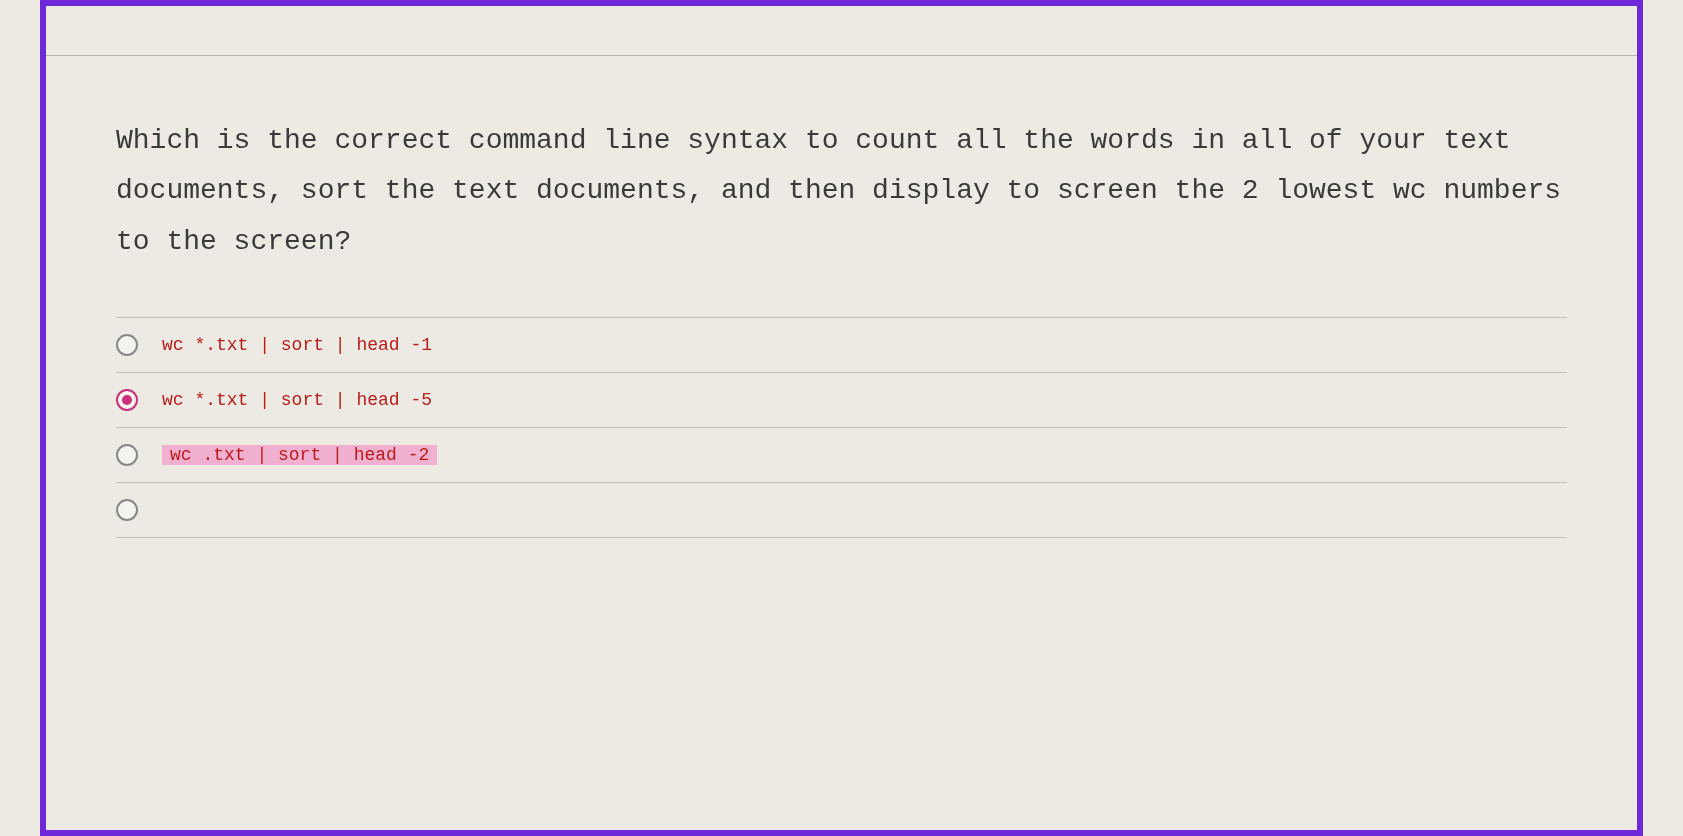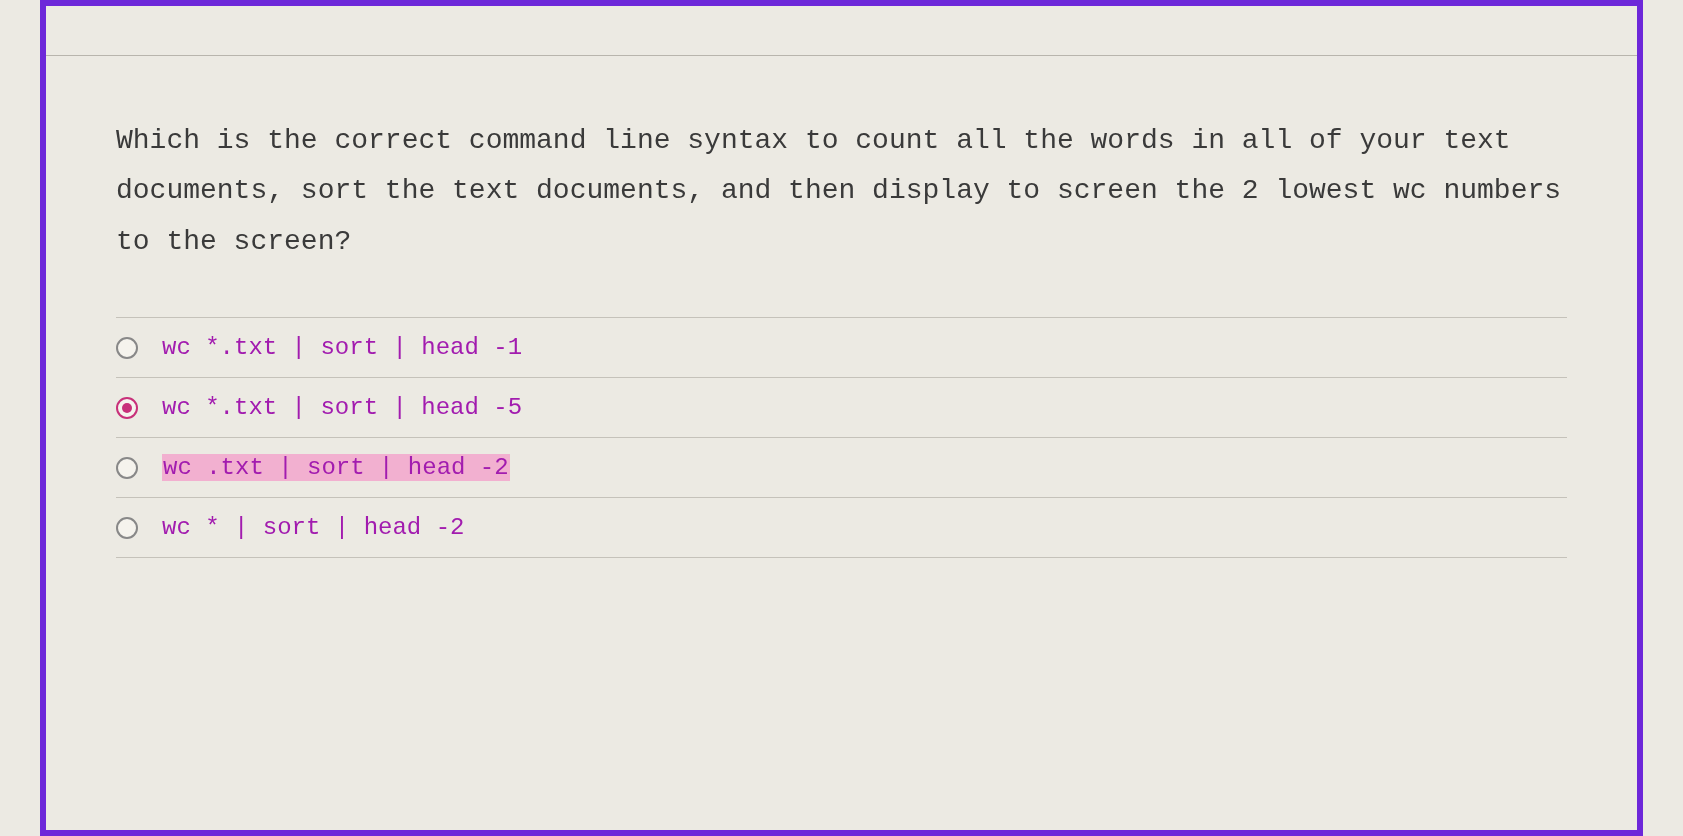--- a/index.html
+++ b/index.html
@@ -63,26 +63,26 @@
       border: 2px solid #c8307a;
     }
     .radio-button.selected::after {
       content: '';
       width: 10px;
       height: 10px;
       border-radius: 50%;
       background: #c8307a;
     }
     .option-label {
-      font-size: 24px;
-      color: #a21caf;
+      font-size: 18px;
+      color: #b91c1c;
     }
     .option-label.highlighted {
       background: #f2b0d0;
-      padding: 0 1px;
+      padding: 0 8px;
     }
   </style>
 </head>
 <body>
 
 <div class="quiz-container">
   <div class="top-section"></div>
   <div class="question-section">
     <p class="question-text">Which is the correct command line syntax to count all the words in all of your text documents, sort the text documents, and then display to screen the 2 lowest wc numbers to the screen?</p>
     <div class="options-container">
@@ -93,17 +93,16 @@
       <div class="option-row">
         <span class="radio-button selected"></span>
         <span class="option-label">wc *.txt | sort | head -5</span>
       </div>
       <div class="option-row">
         <span class="radio-button"></span>
         <span class="option-label highlighted">wc .txt | sort | head -2</span>
       </div>
       <div class="option-row">
         <span class="radio-button"></span>
-        <span class="option-label">wc * | sort | head -2</span>
       </div>
     </div>
   </div>
 </div>
 
 </body></html>

